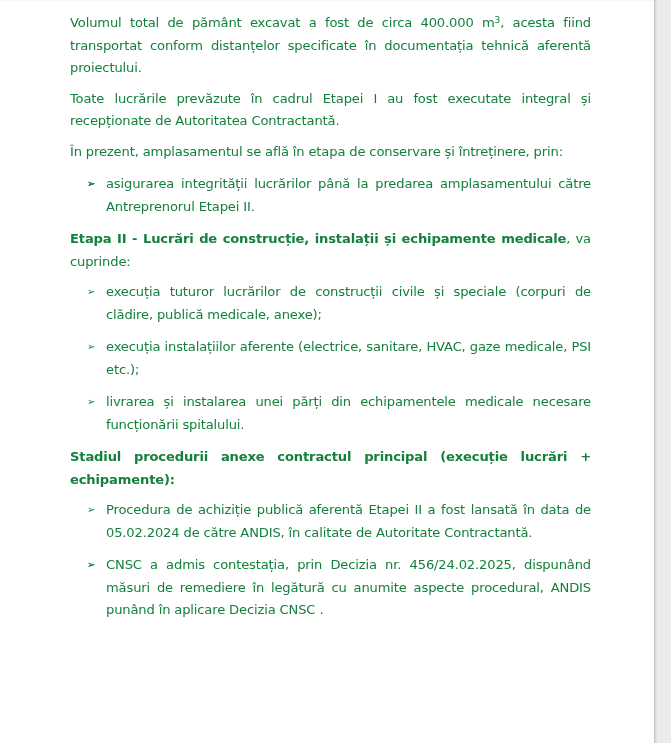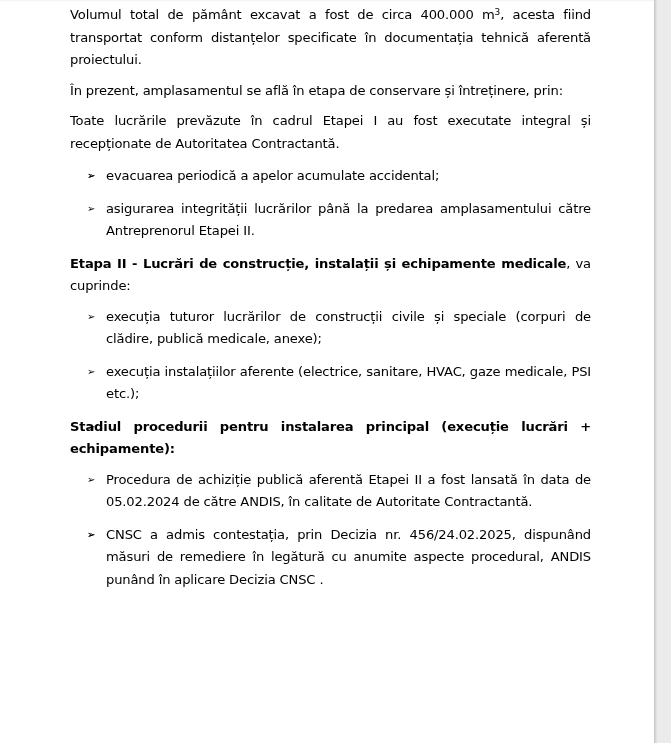--- a/index.html
+++ b/index.html
@@ -17,22 +17,22 @@
       position: absolute; left: 0; top: -2px; width: 654px; height: 760px;
       background: #ffffff;
       border-right: 1px solid #c9c9c9;
       box-shadow: 1px 0 2px rgba(0,0,0,0.12);
     }
     .topshade {
       position: absolute; left: 0; top: 0; width: 654px; height: 4px;
       background: linear-gradient(#e6e6e6, #ffffff);
     }
     .content {
-      position: absolute; left: 70px; top: 6px; width: 521px;
-      font-size: 13.1px; line-height: 22.5px; color: #000000;
+      position: absolute; left: 70px; top: 14px; width: 521px;
+      font-size: 13.1px; line-height: 22.5px; color: #15803d;
       letter-spacing: -0.15px;
     }
     p { margin: 0 0 8px 0; text-align: justify; }
     ul { list-style: none; margin: 0 0 6px 0; padding: 0; }
     li { position: relative; padding-left: 36px; margin-bottom: 10px; text-align: justify; }
     li .bullet {
       position: absolute; left: 17px; top: 0; font-size: 10px; width: 12px;
     }
     b { font-weight: bold; }
     sup { font-size: 9px; vertical-align: top; position: relative; top: -3px; }
@@ -40,39 +40,39 @@
 </head>
 <body>
 
 <div class="viewer">
   <div class="page">
     <div class="topshade"></div>
     <div class="content">
 
       <p><span>Volumul total de pământ excavat a fost de circa 400.000 m</span><sup>3</sup><span>, acesta fiind transportat conform distanțelor specificate în documentația tehnică aferentă proiectului.</span></p>
 
+      <p>Toate lucrările prevăzute în cadrul Etapei I au fost executate integral și recepționate de Autoritatea Contractantă.</p>
+
       <p>În prezent, amplasamentul se află în etapa de conservare și întreținere, prin:</p>
-
-      <p>Toate lucrările prevăzute în cadrul Etapei I au fost executate integral și recepționate de Autoritatea Contractantă.</p>
 
       <ul>
         <li><span class="bullet">➢</span></li>
-        <li><span class="bullet">➢</span><span>evacuarea periodică a apelor acumulate accidental;</span></li>
+        <li><span class="bullet">➢</span></li>
         <li><span class="bullet">➢</span><span>asigurarea integrității lucrărilor până la predarea amplasamentului către Antreprenorul Etapei II.</span></li>
       </ul>
 
       <p><b>Etapa II - Lucrări de construcție, instalații și echipamente medicale</b><span>, va cuprinde:</span></p>
 
       <ul>
         <li><span class="bullet">➢</span><span>execuția tuturor lucrărilor de construcții civile și speciale (corpuri de clădire, publică medicale, anexe);</span></li>
         <li><span class="bullet">➢</span><span>execuția instalațiilor aferente (electrice, sanitare, HVAC, gaze medicale, PSI etc.);</span></li>
-        <li><span class="bullet">➢</span></li>
+        <li><span class="bullet">➢</span><span>livrarea și instalarea unei părți din echipamentele medicale necesare funcționării spitalului.</span></li>
       </ul>
 
-      <p><b>Stadiul procedurii pentru instalarea principal (execuție lucrări + echipamente):</b></p>
+      <p><b>Stadiul procedurii anexe contractul principal (execuție lucrări + echipamente):</b></p>
 
       <ul>
         <li><span class="bullet">➢</span><span>Procedura de achiziție publică aferentă Etapei II a fost lansată în data de 05.02.2024 de către ANDIS, în calitate de Autoritate Contractantă.</span></li>
         <li><span class="bullet">➢</span></li>
         <li><span class="bullet">➢</span><span>CNSC a admis contestația, prin Decizia nr. 456/24.02.2025, dispunând măsuri de remediere în legătură cu anumite aspecte procedural, ANDIS punând în aplicare Decizia CNSC .</span></li>
       </ul>
 
       <p></p>
 
     </div>

